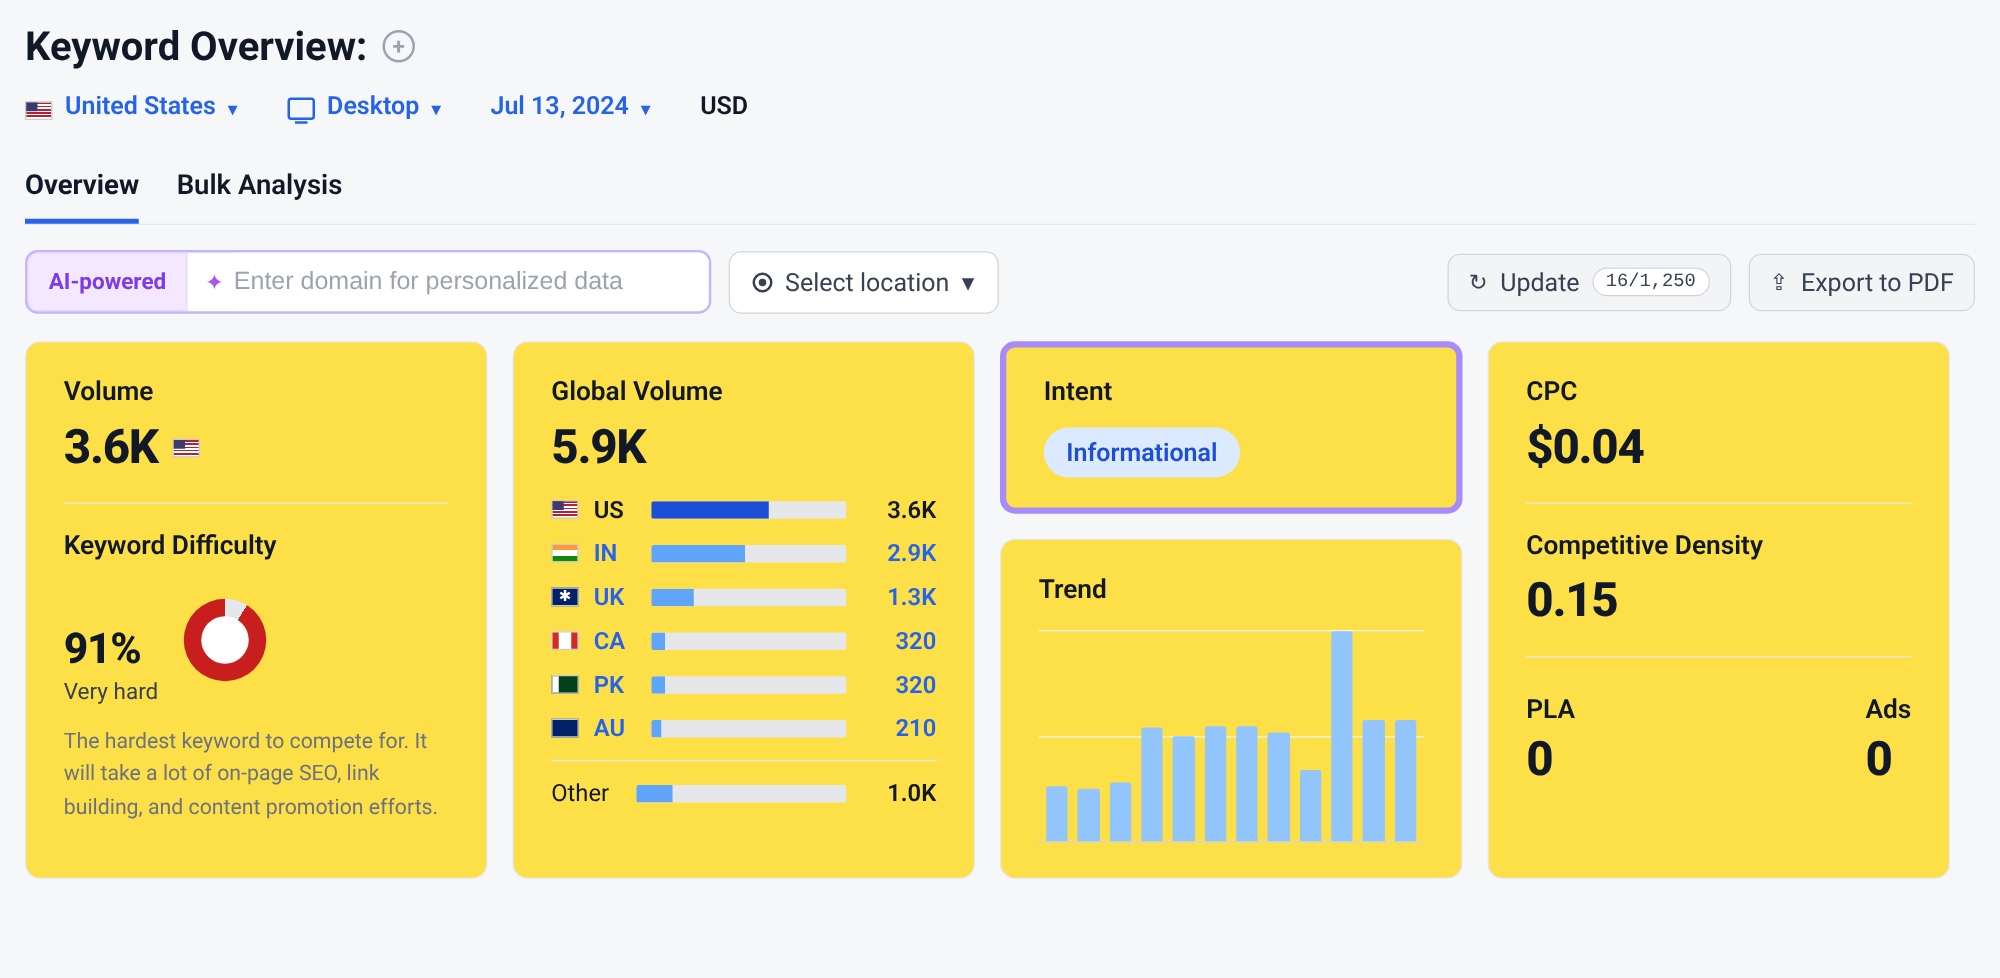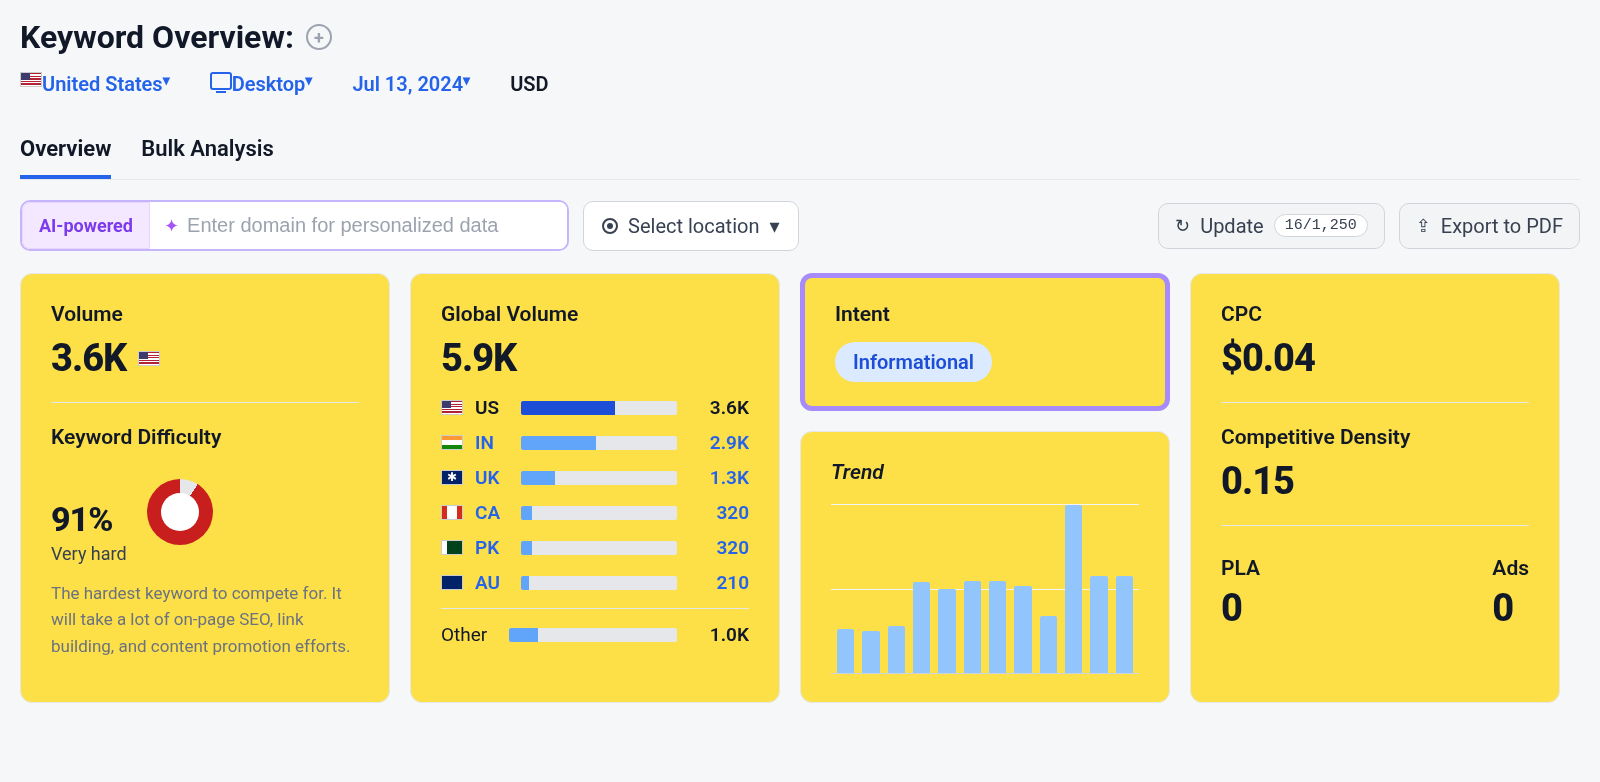--- a/index.html
+++ b/index.html
@@ -27,21 +27,21 @@
     background: var(--bg);
     color: var(--text-dark);
     width: 1600px;
     padding: 18px 20px;
   }
   
   .header-title { font-size: 32px; font-weight: 700; display:flex; align-items:center; gap:12px;}
   .header-title .kw   { color: #6b7280; font-weight:600;}
   .plus-circle { width:26px; height:26px; border-radius:50%; border:2px solid #9ca3af; display:flex; align-items:center; justify-content:center; color:#9ca3af; font-size:18px; font-weight:700; cursor:pointer;}
   .filter-row { display:flex; align-items:center; gap:40px; margin-top:16px; font-size:20px;}
-  .filter-item { display:flex; align-items:flex-start; color: var(--blue); font-weight:600; cursor:pointer;}
+  .filter-item { display:flex; align-items:flex-end; gap:10px; color: var(--blue); font-weight:600; cursor:pointer;}
   .filter-item.muted { color: var(--text-dark); font-weight:600; cursor:default;}
   .chev { font-size:14px; color: var(--blue);}
   .flag { width:22px; height:15px; display:inline-block; border:1px solid #ccc;}
   .flag.us { background: linear-gradient(to bottom, #b22234 0 10%, #fff 10% 20%, #b22234 20% 30%, #fff 30% 40%, #b22234 40% 50%, #fff 50% 60%, #b22234 60% 70%, #fff 70% 80%, #b22234 80% 90%, #fff 90% 100%); position:relative;}
   .flag.us::before { content:""; position:absolute; top:0; left:0; width:45%; height:55%; background:#3c3b6e;}
   .flag.in { background: linear-gradient(to bottom, #ff9933 0 33%, #fff 33% 66%, #138808 66% 100%);}  
   .flag.uk { background:#012169; position:relative; overflow:hidden;}
   .flag.uk::before{content:"✱"; position:absolute; inset:0; color:#fff; font-size:12px; line-height:13px; text-align:center;}
   .flag.ca { background:#fff; position:relative;}
   .flag.ca::before,.flag.ca::after{content:"";position:absolute;top:0;bottom:0;width:25%;background:#d52b1e;}
@@ -256,21 +256,21 @@
         </div>
       <span class="gv-val first">1.0K</span>
     </div>
   </div>
 
   <div class="col3">
     <div class="card intent-highlight">
       <h3>Intent</h3>
       <span class="intent-pill">Informational</span>
     </div>
-    <div class="card" style="flex:1;font-style:italic;">
+    <div class="card" style="flex:1;">
       <h3>Trend</h3>
       <div class="trend-chart">
         <div class="grid-line" style="top:50%;"></div>
         <div class="bars" id="trend-bars">
             <div style="height: 26%;"></div>
             <div style="height: 25%;"></div>
             <div style="height: 28%;"></div>
             <div style="height: 54%;"></div>
             <div style="height: 50%;"></div>
             <div style="height: 55%;"></div>

